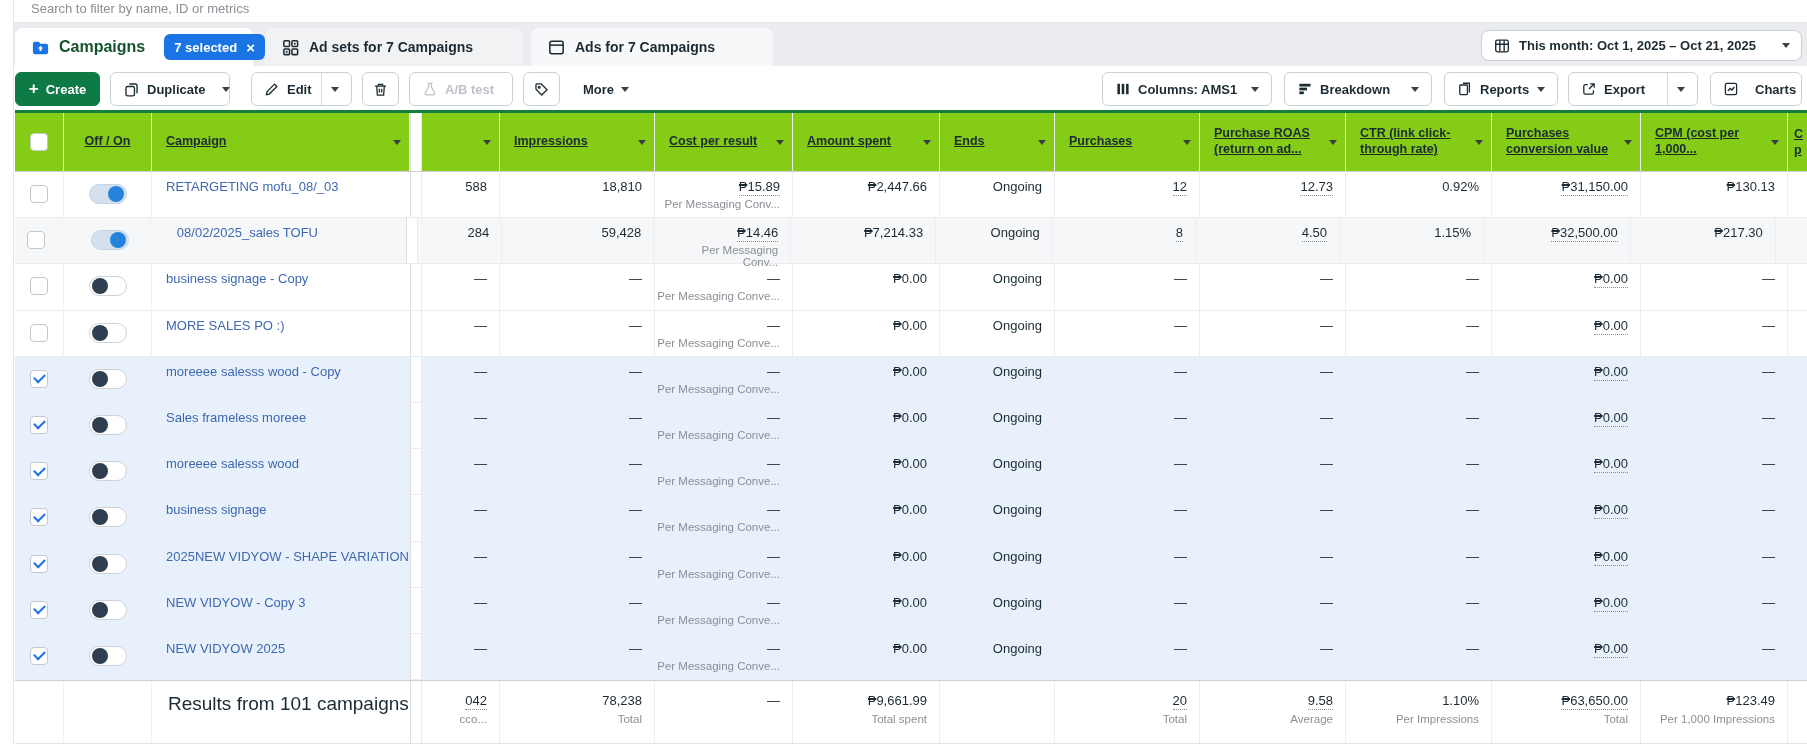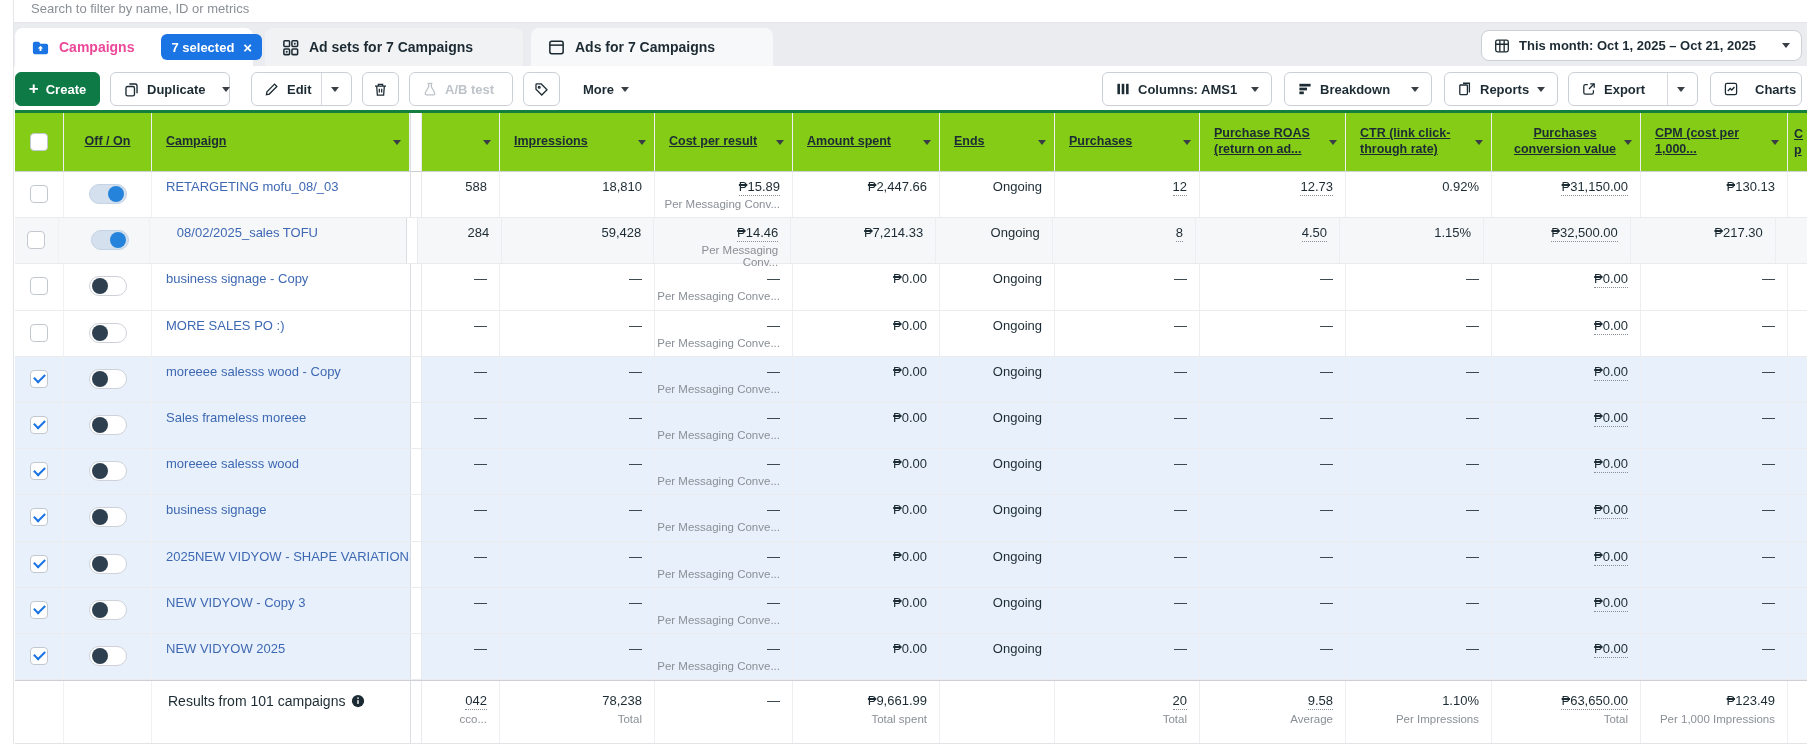--- a/index.html
+++ b/index.html
@@ -8,25 +8,25 @@
   .leftline{position:absolute;left:13px;top:0;bottom:0;width:1px;background:#E3E5E9;z-index:9;}
 
   
   .searchbar{position:absolute;left:14px;top:0;right:0;height:22px;background:#fff;border-bottom:1px solid #E4E6EA;}
   .search-ph{position:absolute;left:17px;top:1px;font-size:13px;color:#8A8F96;}
 
   
   .tabband{position:absolute;left:14px;top:23px;right:0;height:43px;background:#EAECEF;}
   .tab{position:absolute;top:28px;height:38px;border-radius:8px 8px 0 0;display:flex;align-items:center;gap:9px;padding:0 16px;box-sizing:border-box;cursor:pointer;}
   .tab-campaigns{left:15px;width:238px;background:#fff;z-index:2;}
-  .tab-campaigns .tab-label{color:#ec4899;font-weight:700;font-size:14px;}
+  .tab-campaigns .tab-label{color:#14532d;font-weight:700;font-size:16px;}
   .tab-adsets{left:265px;width:258px;background:#F1F2F4;}
   .tab-ads{left:531px;width:242px;background:#F7F8F9;}
   .tab-label{font-weight:700;font-size:14px;color:#1C2B33;white-space:nowrap;}
-  .badge{margin-left:18px;background:#1B74E4;color:#fff;border-radius:6px;height:26px;display:flex;align-items:center;gap:9px;padding:0 10px;font-size:13px;font-weight:600;white-space:nowrap;justify-content:space-between;}
+  .badge{margin-left:10px;background:#1B74E4;color:#fff;border-radius:6px;height:26px;display:flex;align-items:center;gap:9px;padding:0 10px;font-size:13px;font-weight:600;white-space:nowrap;justify-content:space-between;}
   .badge-x{font-size:15px;font-weight:700;line-height:1;cursor:pointer;}
 
   .datebtn{position:absolute;left:1481px;top:30px;width:321px;height:31px;background:#fff;border:1px solid #CBD0D6;border-radius:8px;box-sizing:border-box;display:flex;align-items:center;gap:8px;padding:0 11px;cursor:pointer;}
   .datebtn .lbl{font-size:13px;font-weight:600;white-space:nowrap;}
 
   
   .toolband{position:absolute;left:14px;top:66px;right:0;height:44px;background:#fff;}
   .btn{position:absolute;top:72px;height:34px;box-sizing:border-box;background:#fff;border:1px solid #CBD0D6;border-radius:6px;display:flex;align-items:center;gap:7px;padding:0 12px;font-size:13px;font-weight:600;color:#1C2B33;cursor:pointer;white-space:nowrap;}
   .btn .seg-divider{width:1px;align-self:stretch;background:#D6DADF;margin:0 2px;}
   .btn-create{left:15px;width:85px;background:#0E7A46;border-color:#0E7A46;color:#fff;justify-content:center;}
@@ -64,21 +64,21 @@
   .c-name{width:258px;}
   .gutter{width:12px;background:#fff;border-left:1px solid #DADDE1;border-right:1px solid #E8EAED;box-sizing:border-box;flex:none;}
   .c-res{width:78px;}
   .c-imp{width:155px;}
   .c-cpr{width:138px;}
   .c-amt{width:147px;}
   .c-ends{width:115px;}
   .c-pur{width:145px;justify-content:flex-end;}
   .c-roas{width:146px;}
   .c-ctr{width:146px;}
-  .c-conv{width:149px;text-align:center;}
+  .c-conv{width:149px;}
   .c-cpm{width:147px;}
   .c-last{width:19px;}
 
   .tbody .tr{display:flex;height:46.2px;box-sizing:border-box;border-bottom:1px solid #E9EBED;background:#fff;}
   .tr.alt{background:#F6F7F9;gap:13px;}
   .tr.sel{background:#E8F1FB;}
   .td{box-sizing:border-box;padding-top:7px;font-size:13px;}
   .td.num{text-align:right;padding-right:12px;border-right:1px solid #EDEEF1;}
   .td.c-last{border-right:none;}
   .td.c-check{display:flex;justify-content:center;align-items:flex-start;padding-top:13px;border-right:1px solid #F0F1F3;}
@@ -93,21 +93,21 @@
 
   .toggle{position:relative;width:38px;height:20px;border-radius:10px;background:#fff;border:1px solid #CED2D8;box-sizing:border-box;cursor:pointer;display:inline-block;}
   .toggle .knob{position:absolute;top:1px;left:2px;width:16px;height:16px;border-radius:50%;background:#2E4050;}
   .toggle.on{background:#D5E0EE;border-color:#C4D3E5;}
   .toggle.on .knob{left:auto;right:2px;background:#2583DB;}
 
   .tfoot{display:flex;height:64px;border-top:1px solid #CDD1D6;border-bottom:1px solid #E2E4E8;background:#fff;box-sizing:border-box;}
   .tfoot .td{padding-top:12px;}
   .tfoot .c-name{padding-left:16px;display:flex;align-items:flex-start;gap:6px;}
   .tfoot .sub{margin-top:5px;}
-  .results-label{font-size:14px;}
+  .results-label{font-size:19px;}
 </style>
 </head>
 <body>
 
 <div class="page">
   <div class="leftline"></div>
 
   <div class="searchbar">
     <span class="search-ph">Search to filter by name, ID or metrics</span>
   </div>

